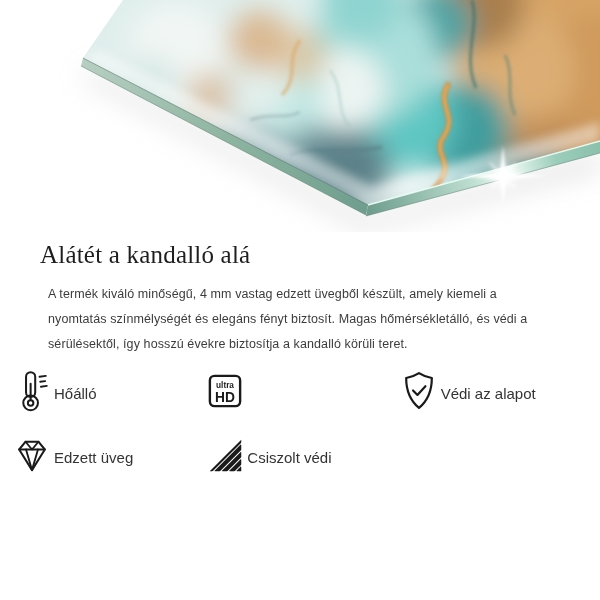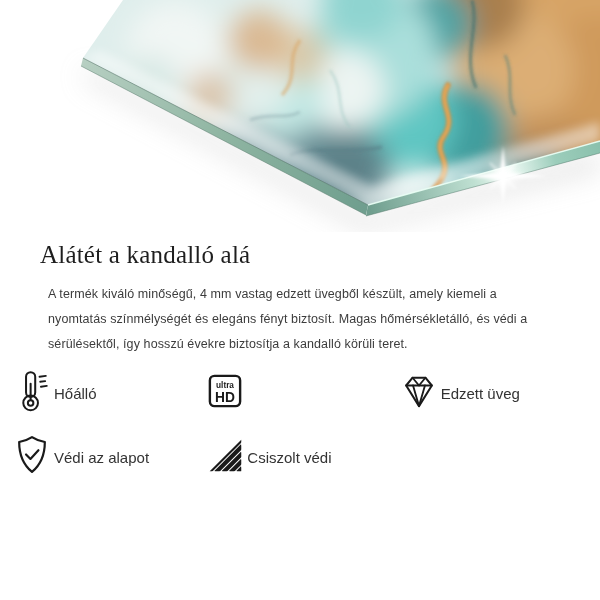--- a/index.html
+++ b/index.html
@@ -144,37 +144,37 @@
             <rect class="ln" x="7.5" y="7.5" width="33" height="33" rx="5" stroke-width="2.6"></rect>
             <text x="24" y="20.5" text-anchor="middle" font-family="Liberation Sans, sans-serif" font-size="9" font-weight="bold" fill="#1a1a1a">ultra</text>
             <text x="24" y="35.5" text-anchor="middle" font-family="Liberation Sans, sans-serif" font-size="15" font-weight="bold" fill="#1a1a1a">HD</text>
           </svg>
         </div>
       </div>
 
       <div class="feature">
         <div class="iconbox">
           <svg width="44" height="44" viewBox="0 0 48 48">
+            <path class="ln" stroke-width="2.4" d="M24,4.5 C28.5,7.5 33.5,9 38,9.8 C38,23 33,35 24,42.5 C15,35 10,23 10,9.8 C14.5,9 19.5,7.5 24,4.5 Z"></path>
+            <path class="ln" stroke-width="2.4" d="M17.5,23.5 L22.3,28.3 L31,18.8"></path>
+          </svg>
+        </div>
+        <span class="label">Védi az alapot</span>
+      </div>
+
+      <div class="feature">
+        <div class="iconbox">
+          <svg width="44" height="44" viewBox="0 0 48 48">
             <path class="ln" stroke-width="2.2" d="M10,18 L17,9.5 L31,9.5 L38,18 L24,40.5 Z"></path>
             <path class="ln" stroke-width="2" d="M10,18 L38,18"></path>
             <path class="ln" stroke-width="2" d="M17,9.5 L24,18 L31,9.5"></path>
             <path class="ln" stroke-width="2" d="M17.5,18 L24,40.5 L30.5,18"></path>
           </svg>
         </div>
         <span class="label">Edzett üveg</span>
-      </div>
-
-      <div class="feature">
-        <div class="iconbox">
-          <svg width="44" height="44" viewBox="0 0 48 48">
-            <path class="ln" stroke-width="2.4" d="M24,4.5 C28.5,7.5 33.5,9 38,9.8 C38,23 33,35 24,42.5 C15,35 10,23 10,9.8 C14.5,9 19.5,7.5 24,4.5 Z"></path>
-            <path class="ln" stroke-width="2.4" d="M17.5,23.5 L22.3,28.3 L31,18.8"></path>
-          </svg>
-        </div>
-        <span class="label">Védi az alapot</span>
       </div>
 
       <div class="feature">
         <div class="iconbox">
           <svg width="44" height="44" viewBox="0 0 48 48">
             <clipPath id="triClip">
                 <path d="M7,42 L42,7 L42,42 Z"></path>
               </clipPath>
             <g clip-path="url(#triClip)" stroke="#1a1a1a" stroke-width="4.6">
               <path d="M6,43 L43,6"></path>

